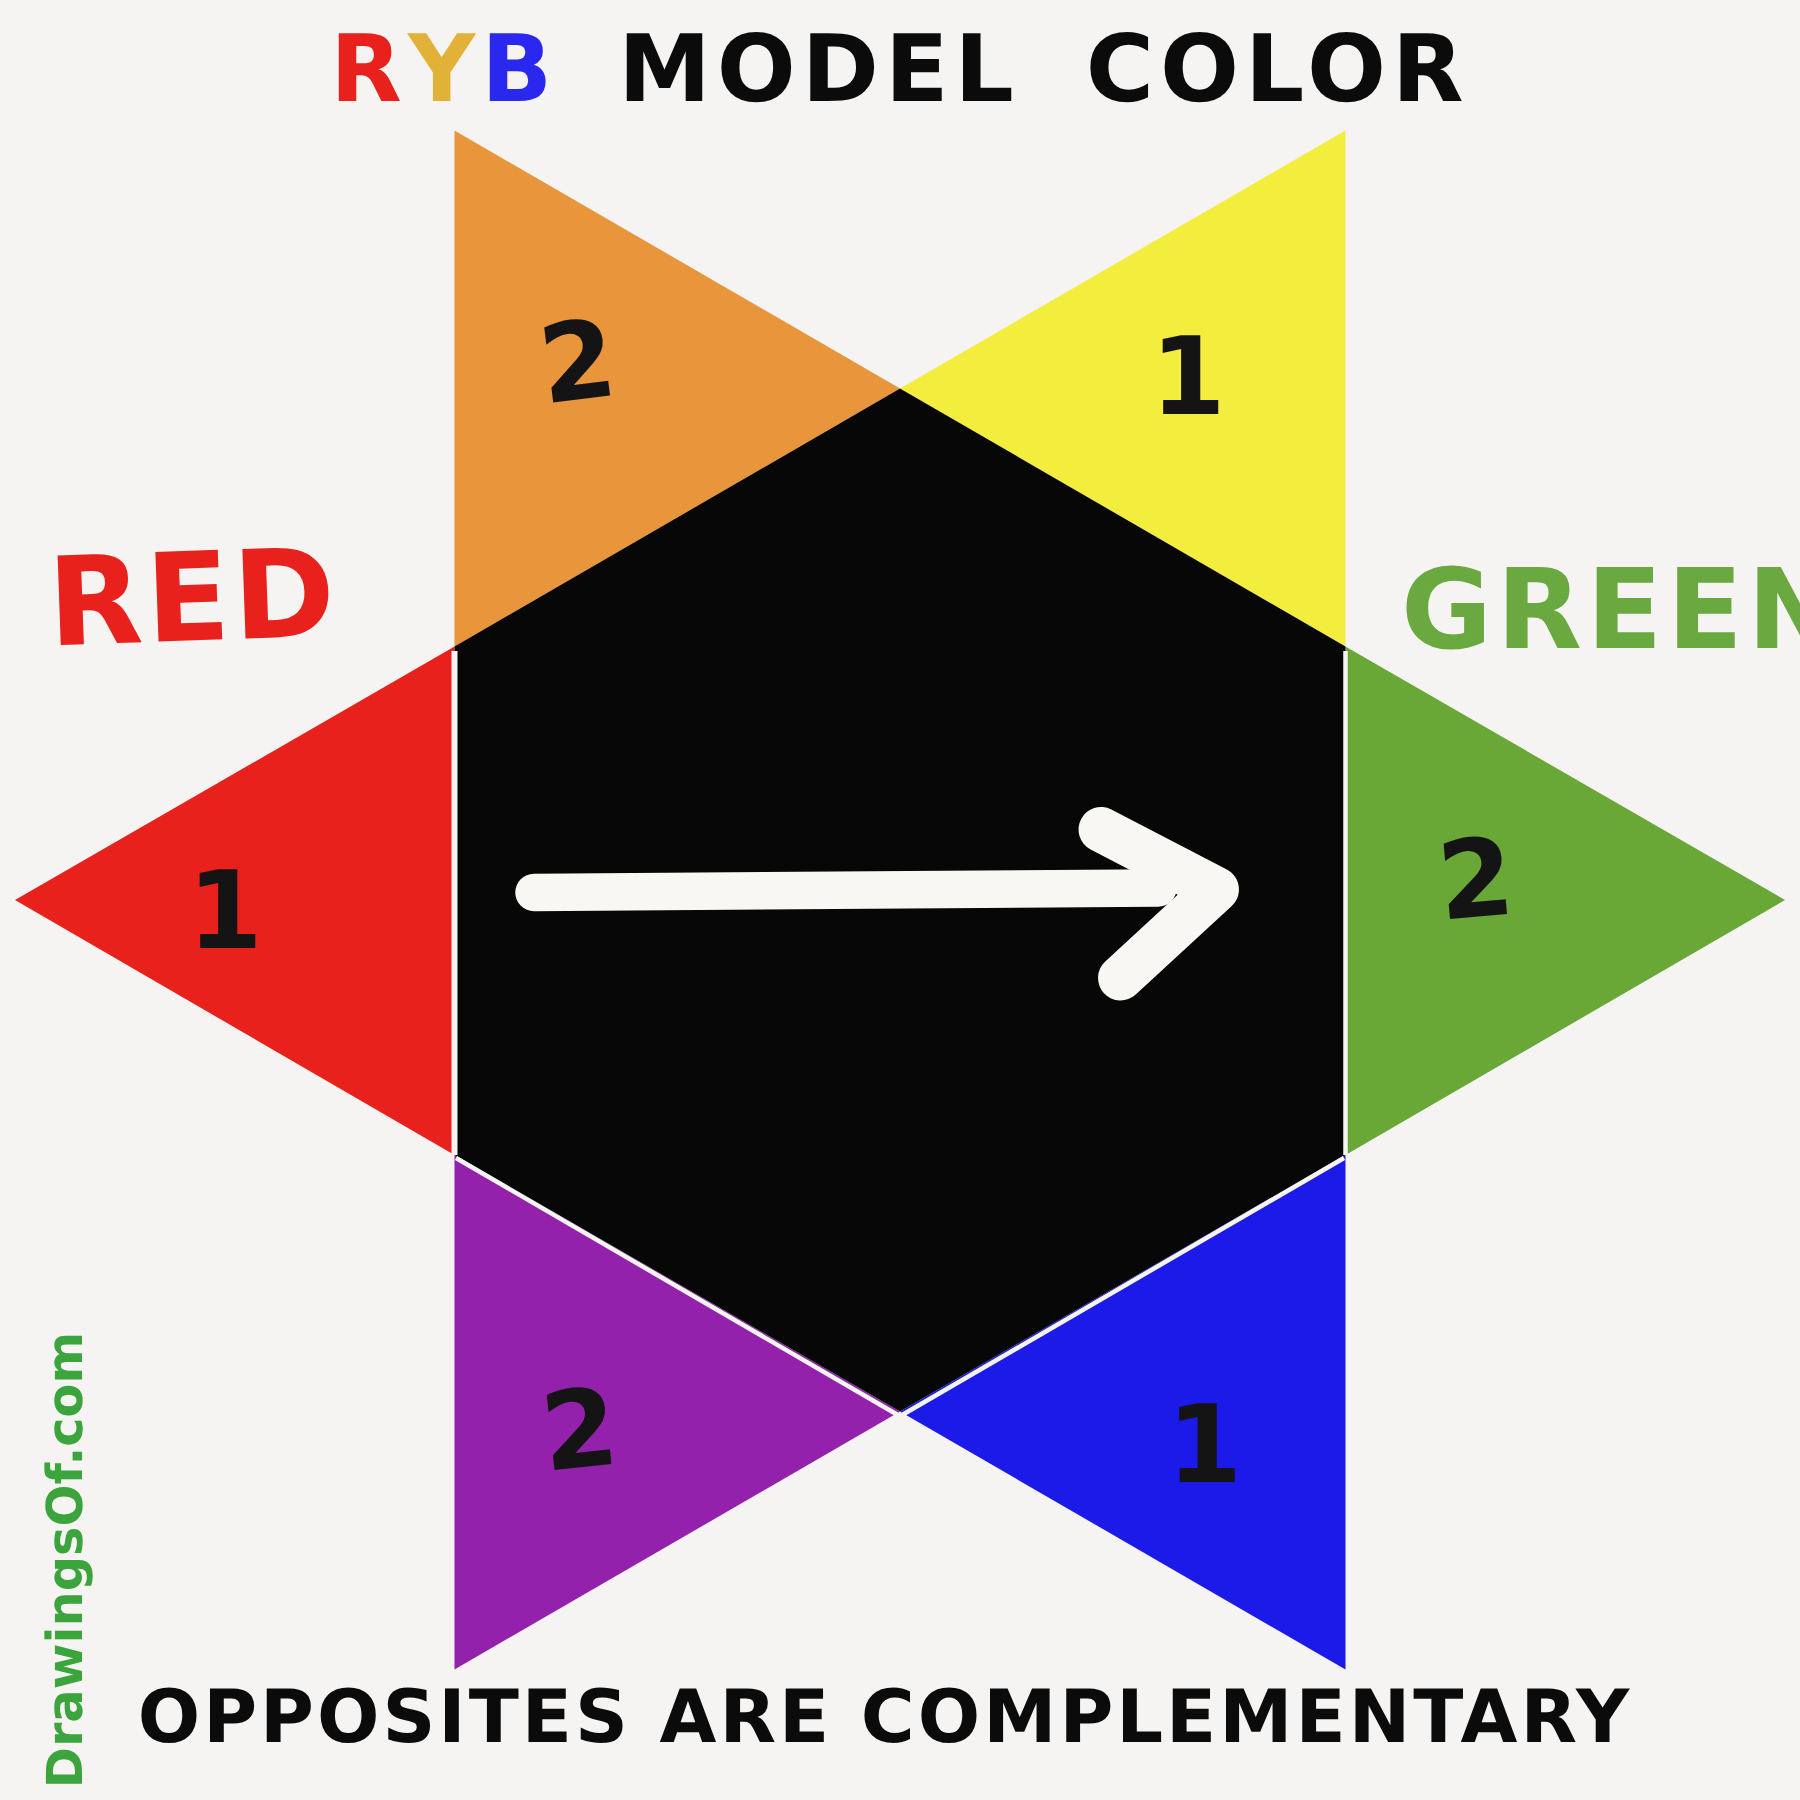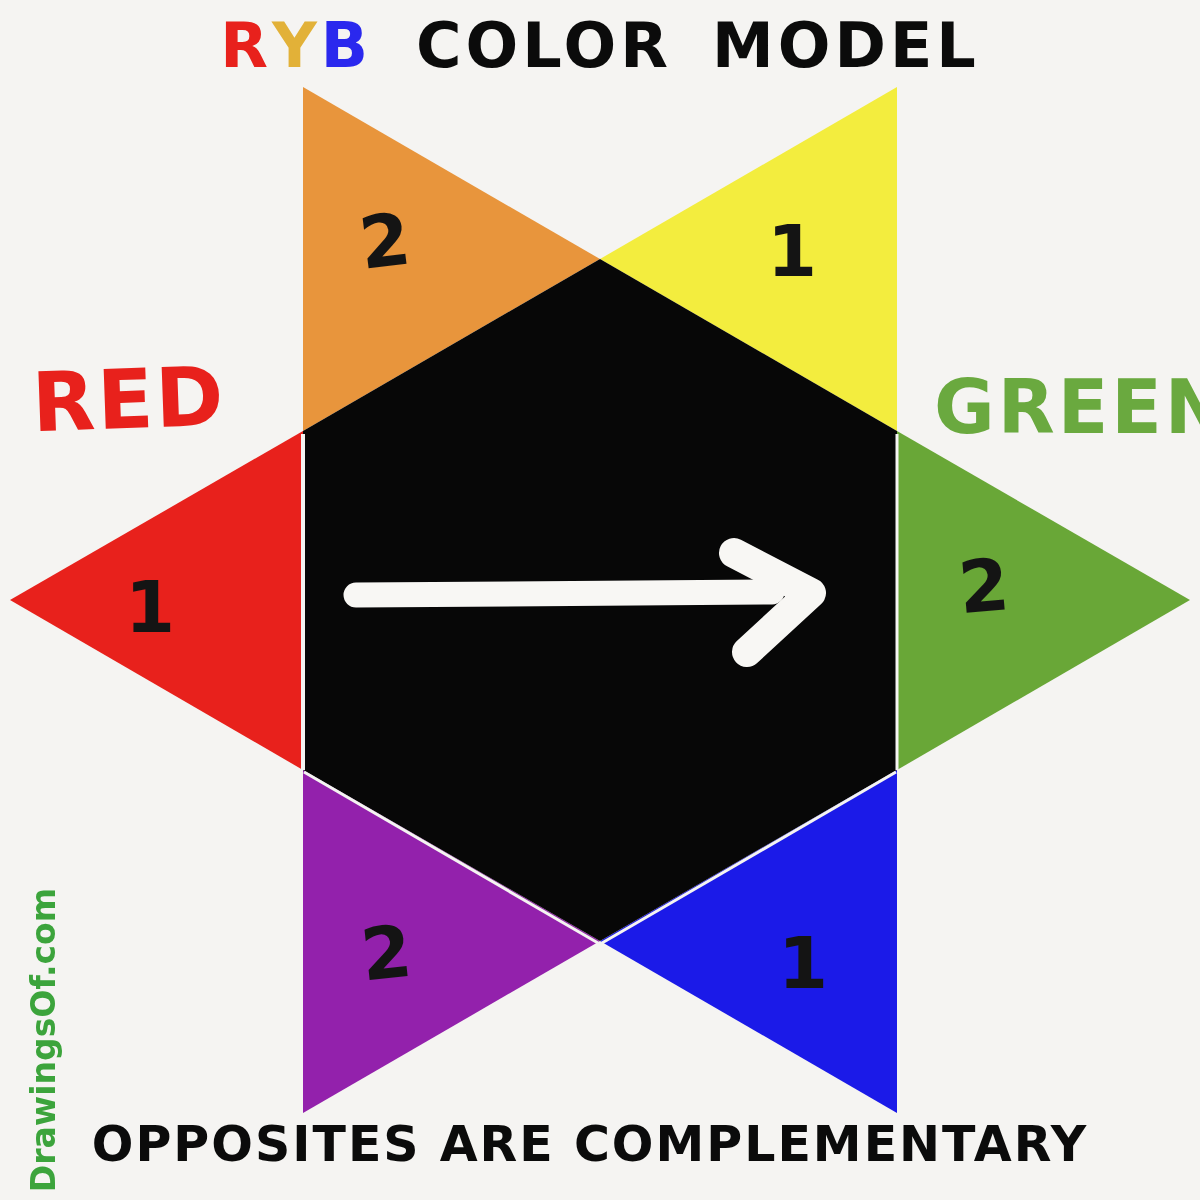--- a/index.html
+++ b/index.html
@@ -99,22 +99,22 @@
 </style>
 </head>
 <body>
 
 <div class="canvas">
 
   <div class="title">
     <span class="t-r">R</span>
     <span class="t-y">Y</span>
     <span class="t-b">B</span>
+    <span class="t-word t-word2">MODEL</span>
     <span class="t-word t-word1">COLOR</span>
-    <span class="t-word t-word2">MODEL</span>
   </div>
 
   <div class="label-red">RED</div>
   <div class="label-green">GREEN</div>
 
   <svg class="star-svg" viewBox="0 0 1200 1200">
 
     <polygon points="303,87 600,259 303,431" fill="#E8953C"></polygon>
     <polygon points="897,87 897,431 600,259" fill="#F3ED3E"></polygon>
     <polygon points="10,600 303,431 303,770" fill="#E8211C"></polygon>

